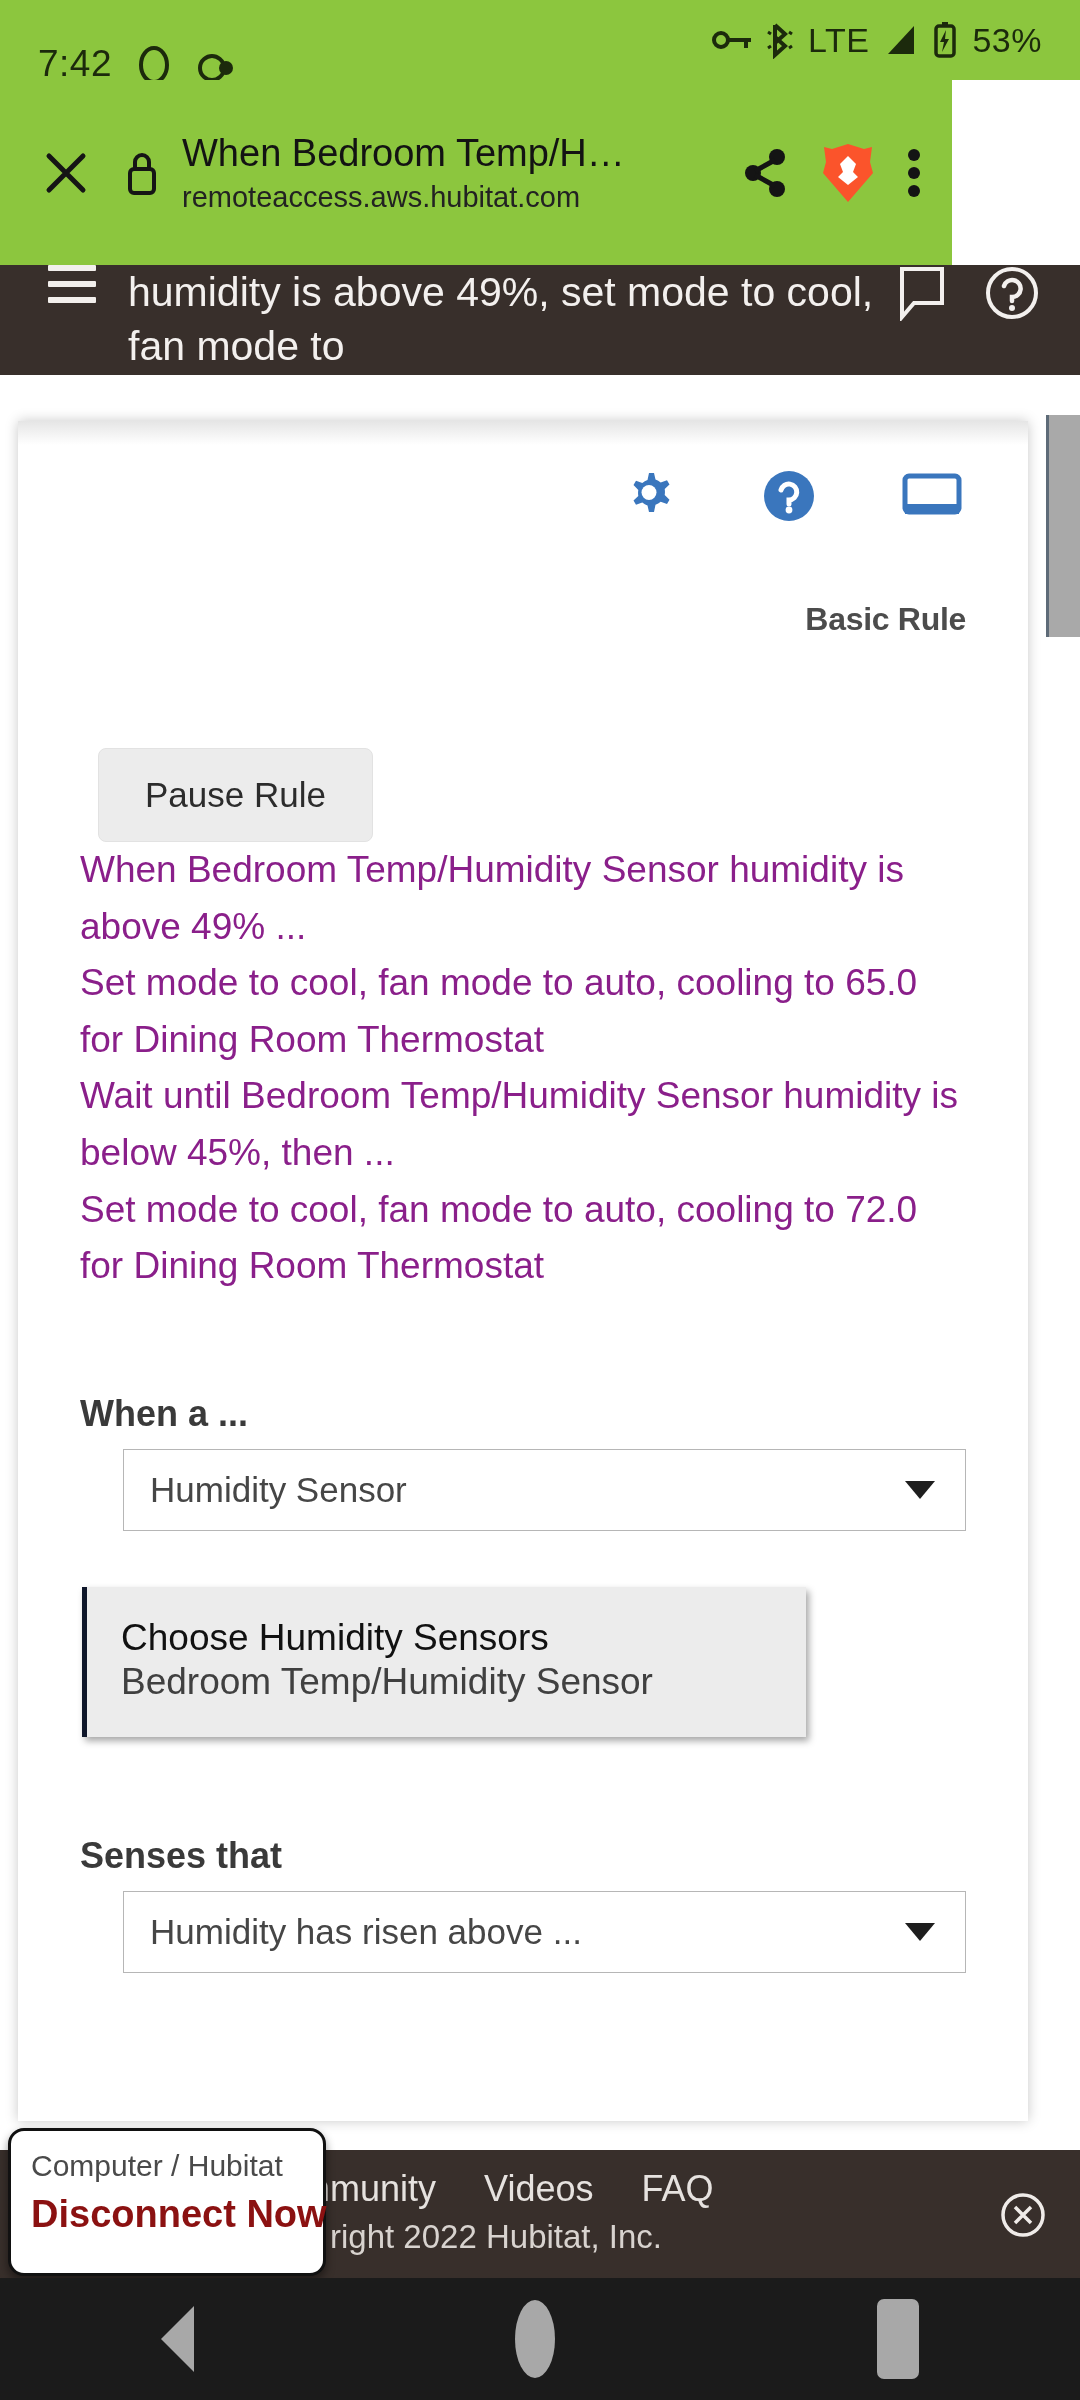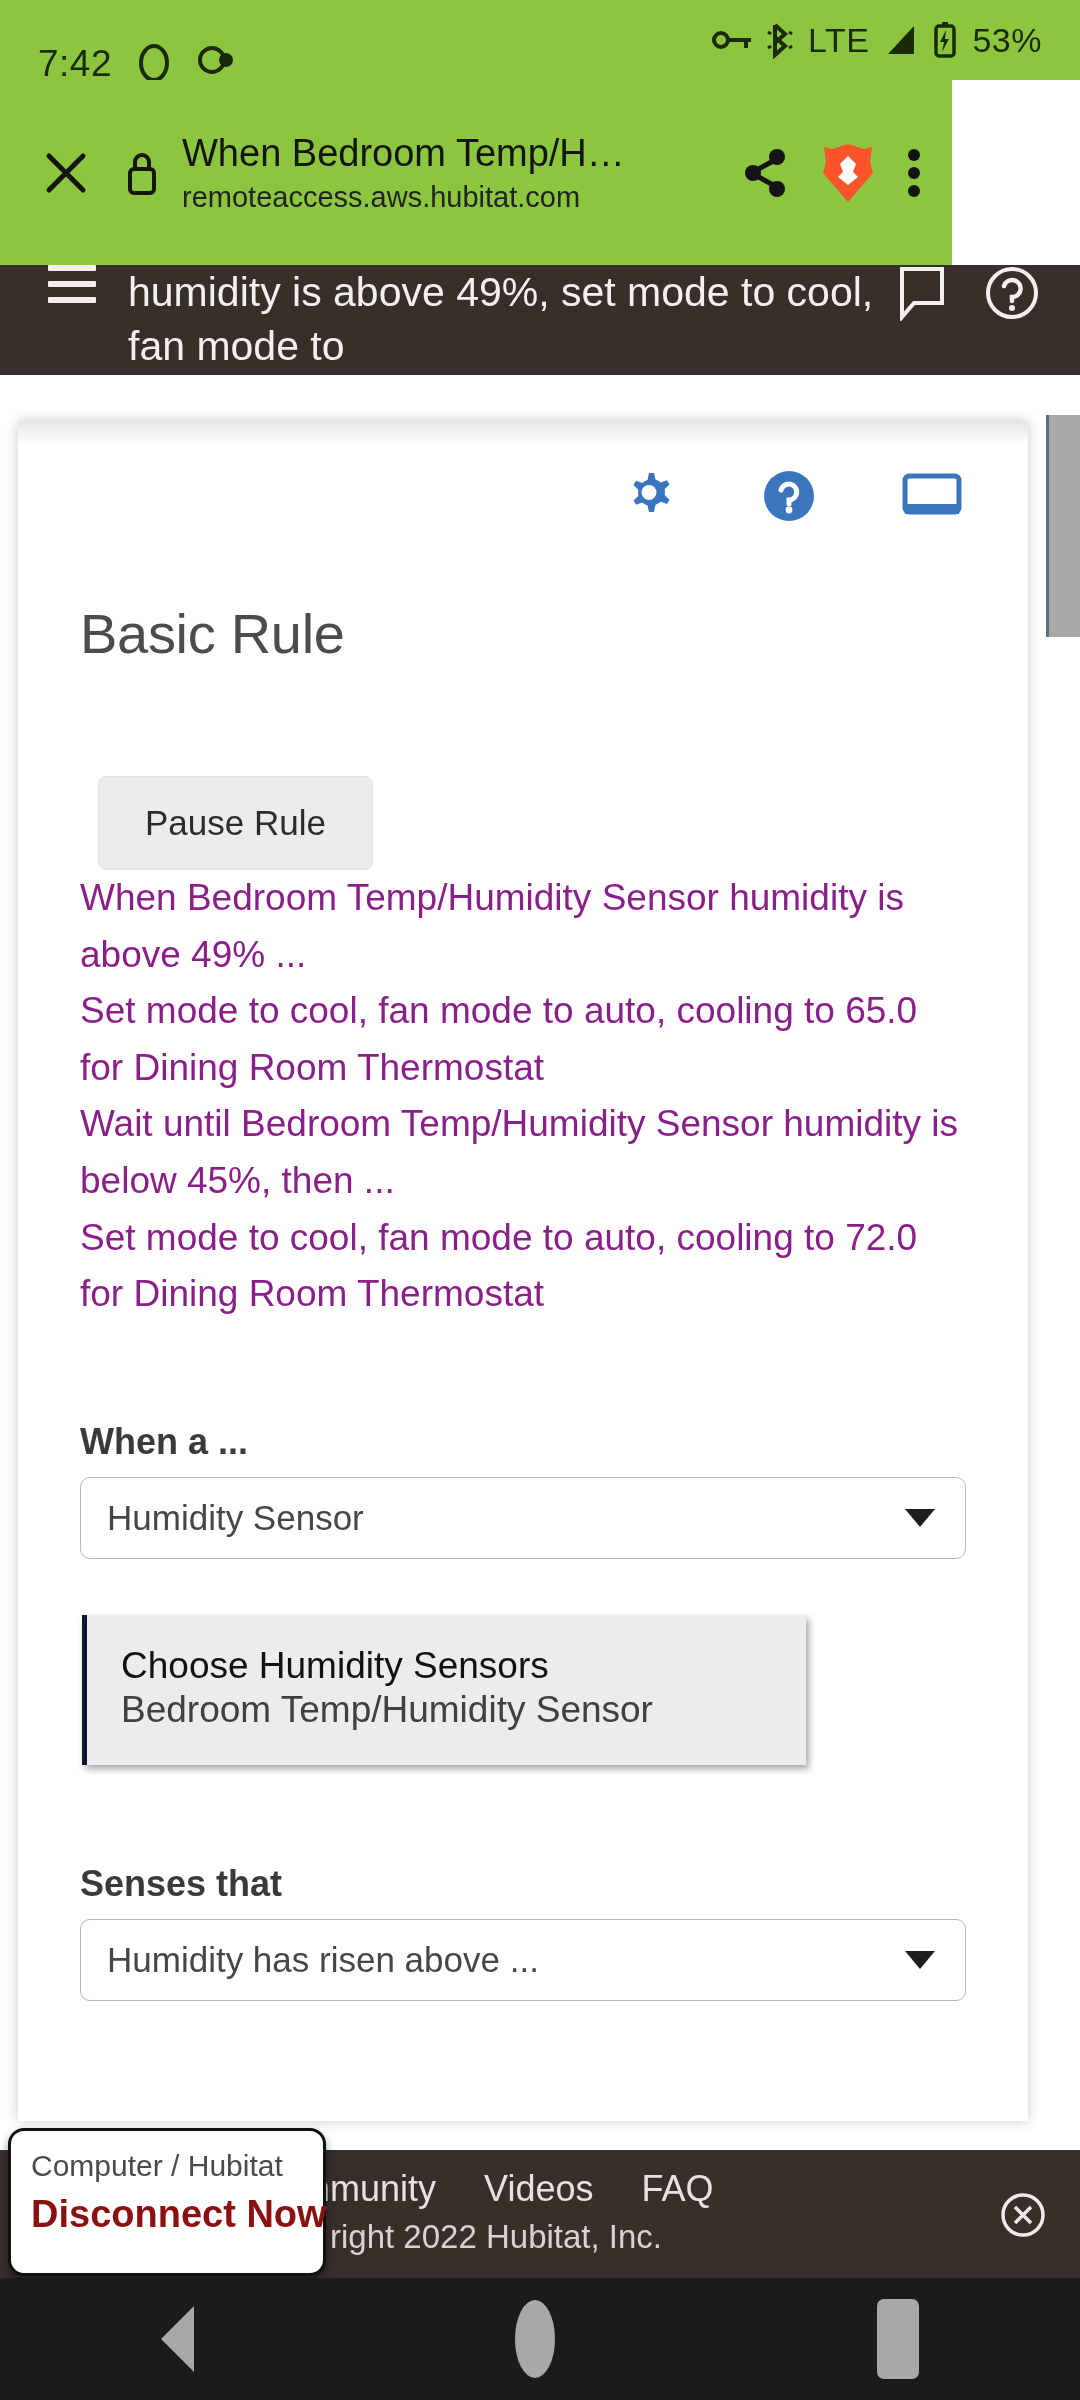--- a/index.html
+++ b/index.html
@@ -12,21 +12,21 @@
   #screen { position: relative; width: 1080px; height: 2400px; overflow: hidden; background:#fff; }
 
   
   .statusbar {
     position: absolute; left: 0; top: 0; width: 1080px; height: 80px;
     background: #8cc63e;
     display: flex; align-items: center; justify-content: space-between;
     padding: 0 38px;
     color: #1e2a10;
   }
-  .sb-left { display: flex; align-items: flex-start; gap: 24px; margin-top: 48px; }
+  .sb-left { display: flex; align-items: flex-end; gap: 24px; margin-top: 48px; }
   .sb-clock { font-size: 37px; letter-spacing: 0.5px; color:#1c2a0c; }
   .sb-right { display: flex; align-items: center; gap: 15px; }
   .sb-right .txt { font-size: 34px; color:#1c2a0c; letter-spacing:0.5px;}
   .ico { display: inline-flex; align-items: center; justify-content: center; }
 
   
   .browserbar {
     position: absolute; left: 0; top: 80px; width: 952px; height: 185px;
     background: #8cc63e;
     display: flex; align-items: center; padding: 0 30px;
@@ -65,35 +65,35 @@
   }
   .ghostrow {
     position:absolute; left:0; top:0; width:100%; height: 26px;
     background: linear-gradient(180deg, rgba(0,0,0,0.10) 0%, rgba(255,255,255,1) 92%);
   }
   .card-icons {
     display: flex; justify-content: flex-end; align-items: center;
     gap: 86px; padding: 48px 66px 0 0;
   }
   .card-inner { padding: 0 62px; }
-  .rule-heading { font-size: 56px; font-weight: normal; color:#4c4c4c; margin-top: 78px; letter-spacing: -0.3px;}
+  .rule-heading { font-size: 32px; font-weight: bold; color:#4c4c4c; margin-top: 78px; letter-spacing: -0.3px; text-align: right;}
   .pause-btn {
     display:inline-block; margin-top: 110px; margin-left: 18px;
     background: #ececec; border: 1px solid #e2e2e2; border-radius: 8px;
     padding: 26px 46px; font-size: 35px; color: #2c2c2c;
   }
   .rule-desc { color: #8a1f8a; font-size: 37px; line-height: 1.53; }
   .rule-desc .seg { display: block; }
   .rule-desc .seg + .seg { margin-top: 0; }
 
   .field-label { font-size: 36px; font-weight: bold; color: #3a3a3a; margin-top: 98px; }
   .select-box {
-    margin-top: 14px; height: 82px; border: 1px solid #b6b6b6; border-radius: 10px;
+    margin-top: 14px; height: 82px; border: 1px solid #b6b6b6; border-radius: 0;
     background: #fff; display:flex; align-items:center; padding: 0 26px;
-    font-size: 35px; color: #464646; position: relative;
+    font-size: 35px; color: #464646; position: relative; margin-left: 43px;
   }
   .select-box .caret { position:absolute; right: 30px; top: 50%; transform: translateY(-50%);
     width:0;height:0;border-left:15px solid transparent;border-right:15px solid transparent;border-top:18px solid #1e1e1e; }
 
   .chooser {
     margin-top: 56px; margin-left: 2px; background:#ececec;
     border-left: 5px solid #0f172a;
     box-shadow: 3px 4px 7px rgba(0,0,0,0.35);
     padding: 30px 34px 34px 34px; width: 724px;
   }

